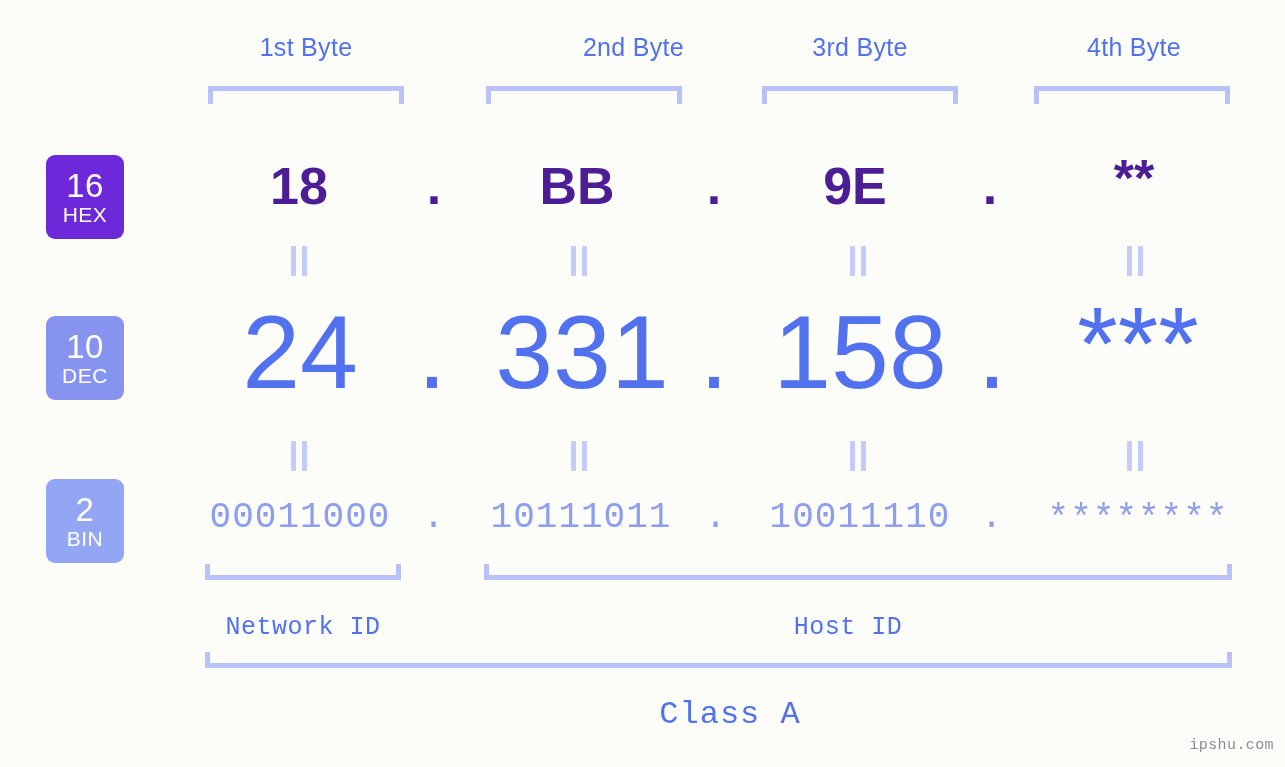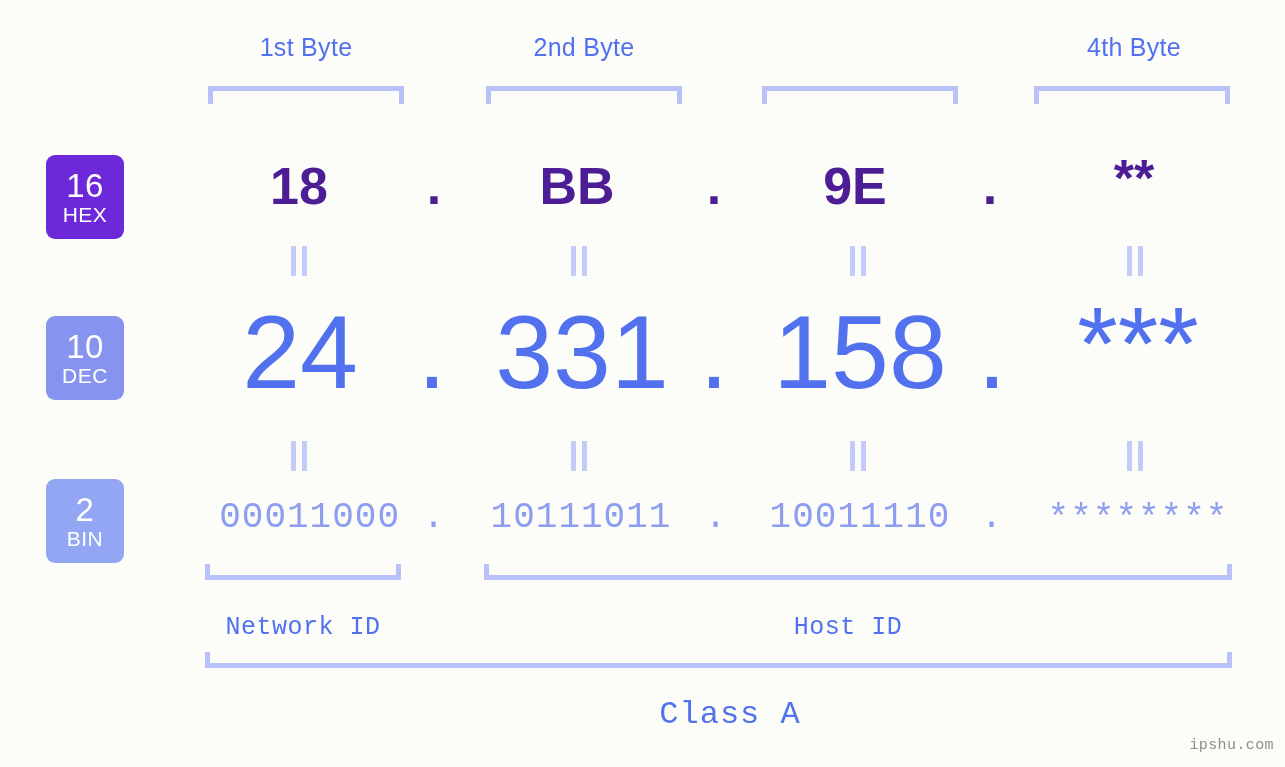--- a/index.html
+++ b/index.html
@@ -166,21 +166,22 @@
     font-family: "Liberation Mono", monospace;
     letter-spacing: 0.4px;
   }
 </style>
 </head>
 <body>
 
 <div id="stage">
 
   <div class="byte-head" style="left:206px; width:200px;">1st Byte</div>
-  <div class="byte-head" style="left:484px; width:200px;">2nd Byte</div>
+  <div class="byte-head" style="left:484px; width:200px;text-align:right;">2nd Byte</div>
+  <div class="byte-head" style="left:760px; width:200px;">3rd Byte</div>
   <div class="byte-head" style="left:1034px; width:200px;">4th Byte</div>
 
   <div class="top-bracket" style="left:208px; width:196px;"></div>
   <div class="top-bracket" style="left:486px; width:196px;"></div>
   <div class="top-bracket" style="left:762px; width:196px;"></div>
   <div class="top-bracket" style="left:1034px; width:196px;"></div>
 
   <div class="badge" id="badge-hex">
     <span class="num">16</span>
     <span class="lbl">HEX</span>
@@ -248,21 +249,21 @@
   <div class="eqmark" style="left:849px; top:441px;">
     <i class="a"></i>
       <i class="b"></i>
   </div>
   <div class="eqmark" style="left:1126px; top:441px;">
     <i class="a"></i>
       <i class="b"></i>
   </div>
 
   <div class="row-bin">
-    <div class="cell" style="left:200px; top:500px; width:200px;text-align:right;">00011000</div>
+    <div class="cell" style="left:200px; top:500px; width:200px;">00011000</div>
     <div class="dot" style="left:404px; top:500px; width:60px;">.</div>
 
     <div class="cell" style="left:481px; top:500px; width:200px;">10111011</div>
     <div class="dot" style="left:686px; top:500px; width:60px;">.</div>
 
     <div class="cell" style="left:760px; top:500px; width:200px;">10011110</div>
     <div class="dot" style="left:962px; top:500px; width:60px;">.</div>
 
     <div class="cell" style="left:1038px; top:502px; width:200px;">********</div>
   </div>

